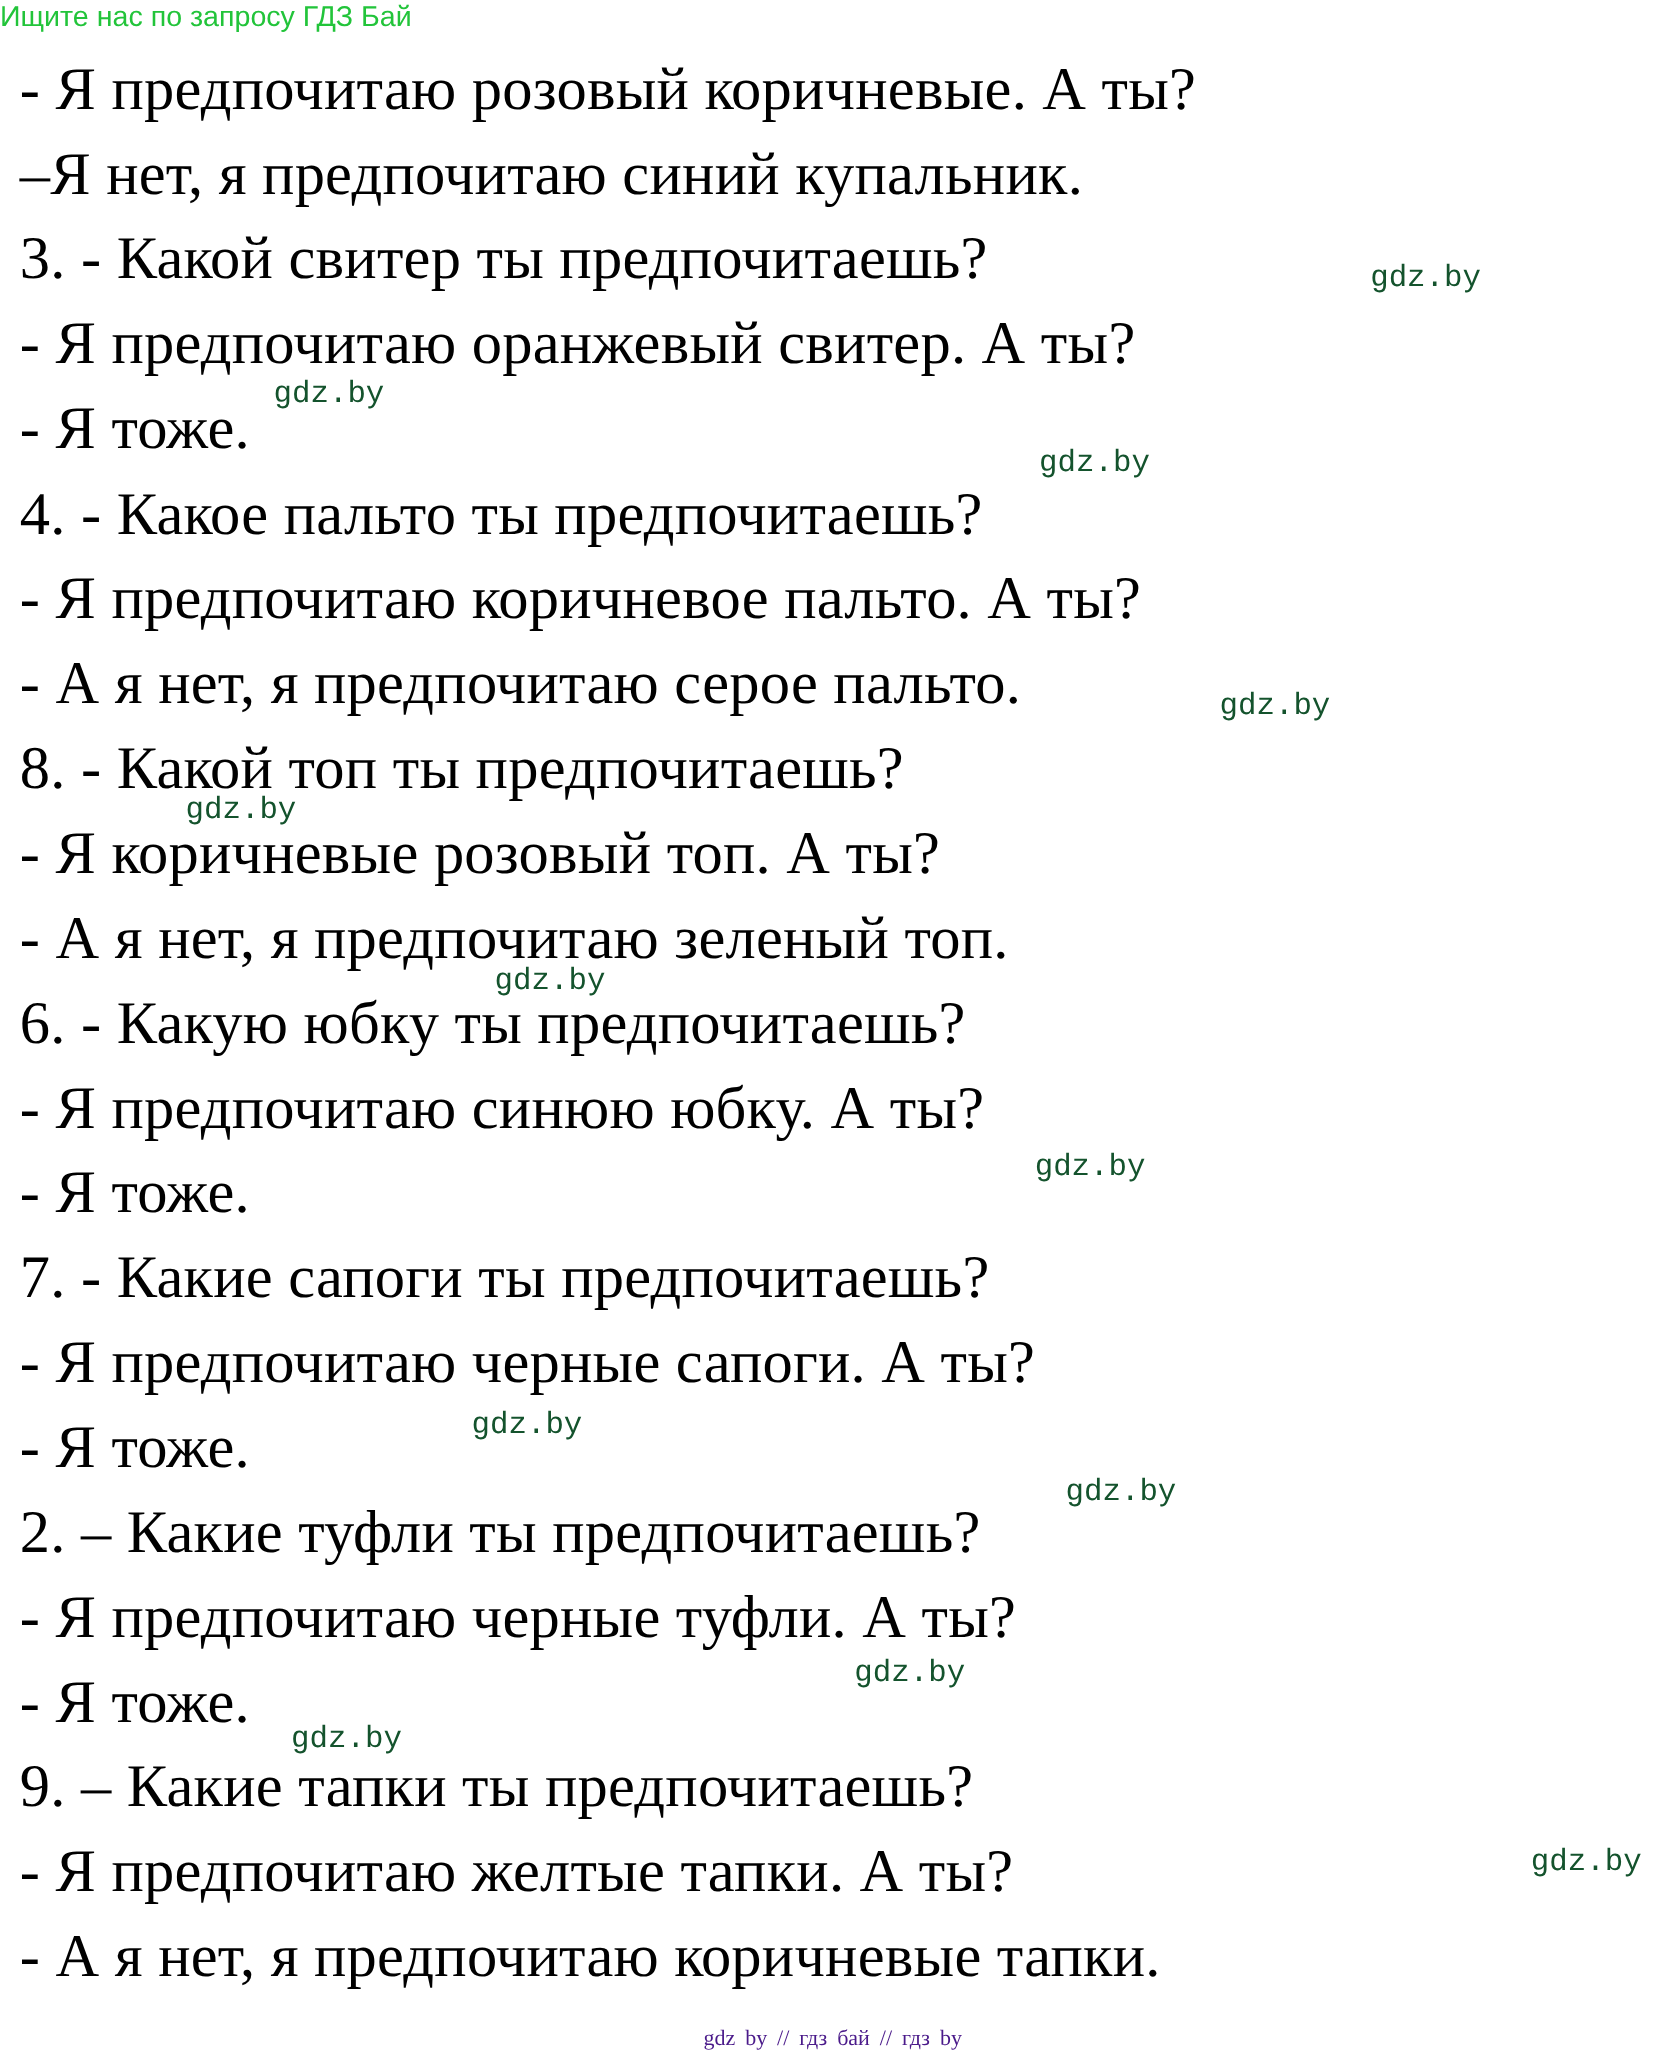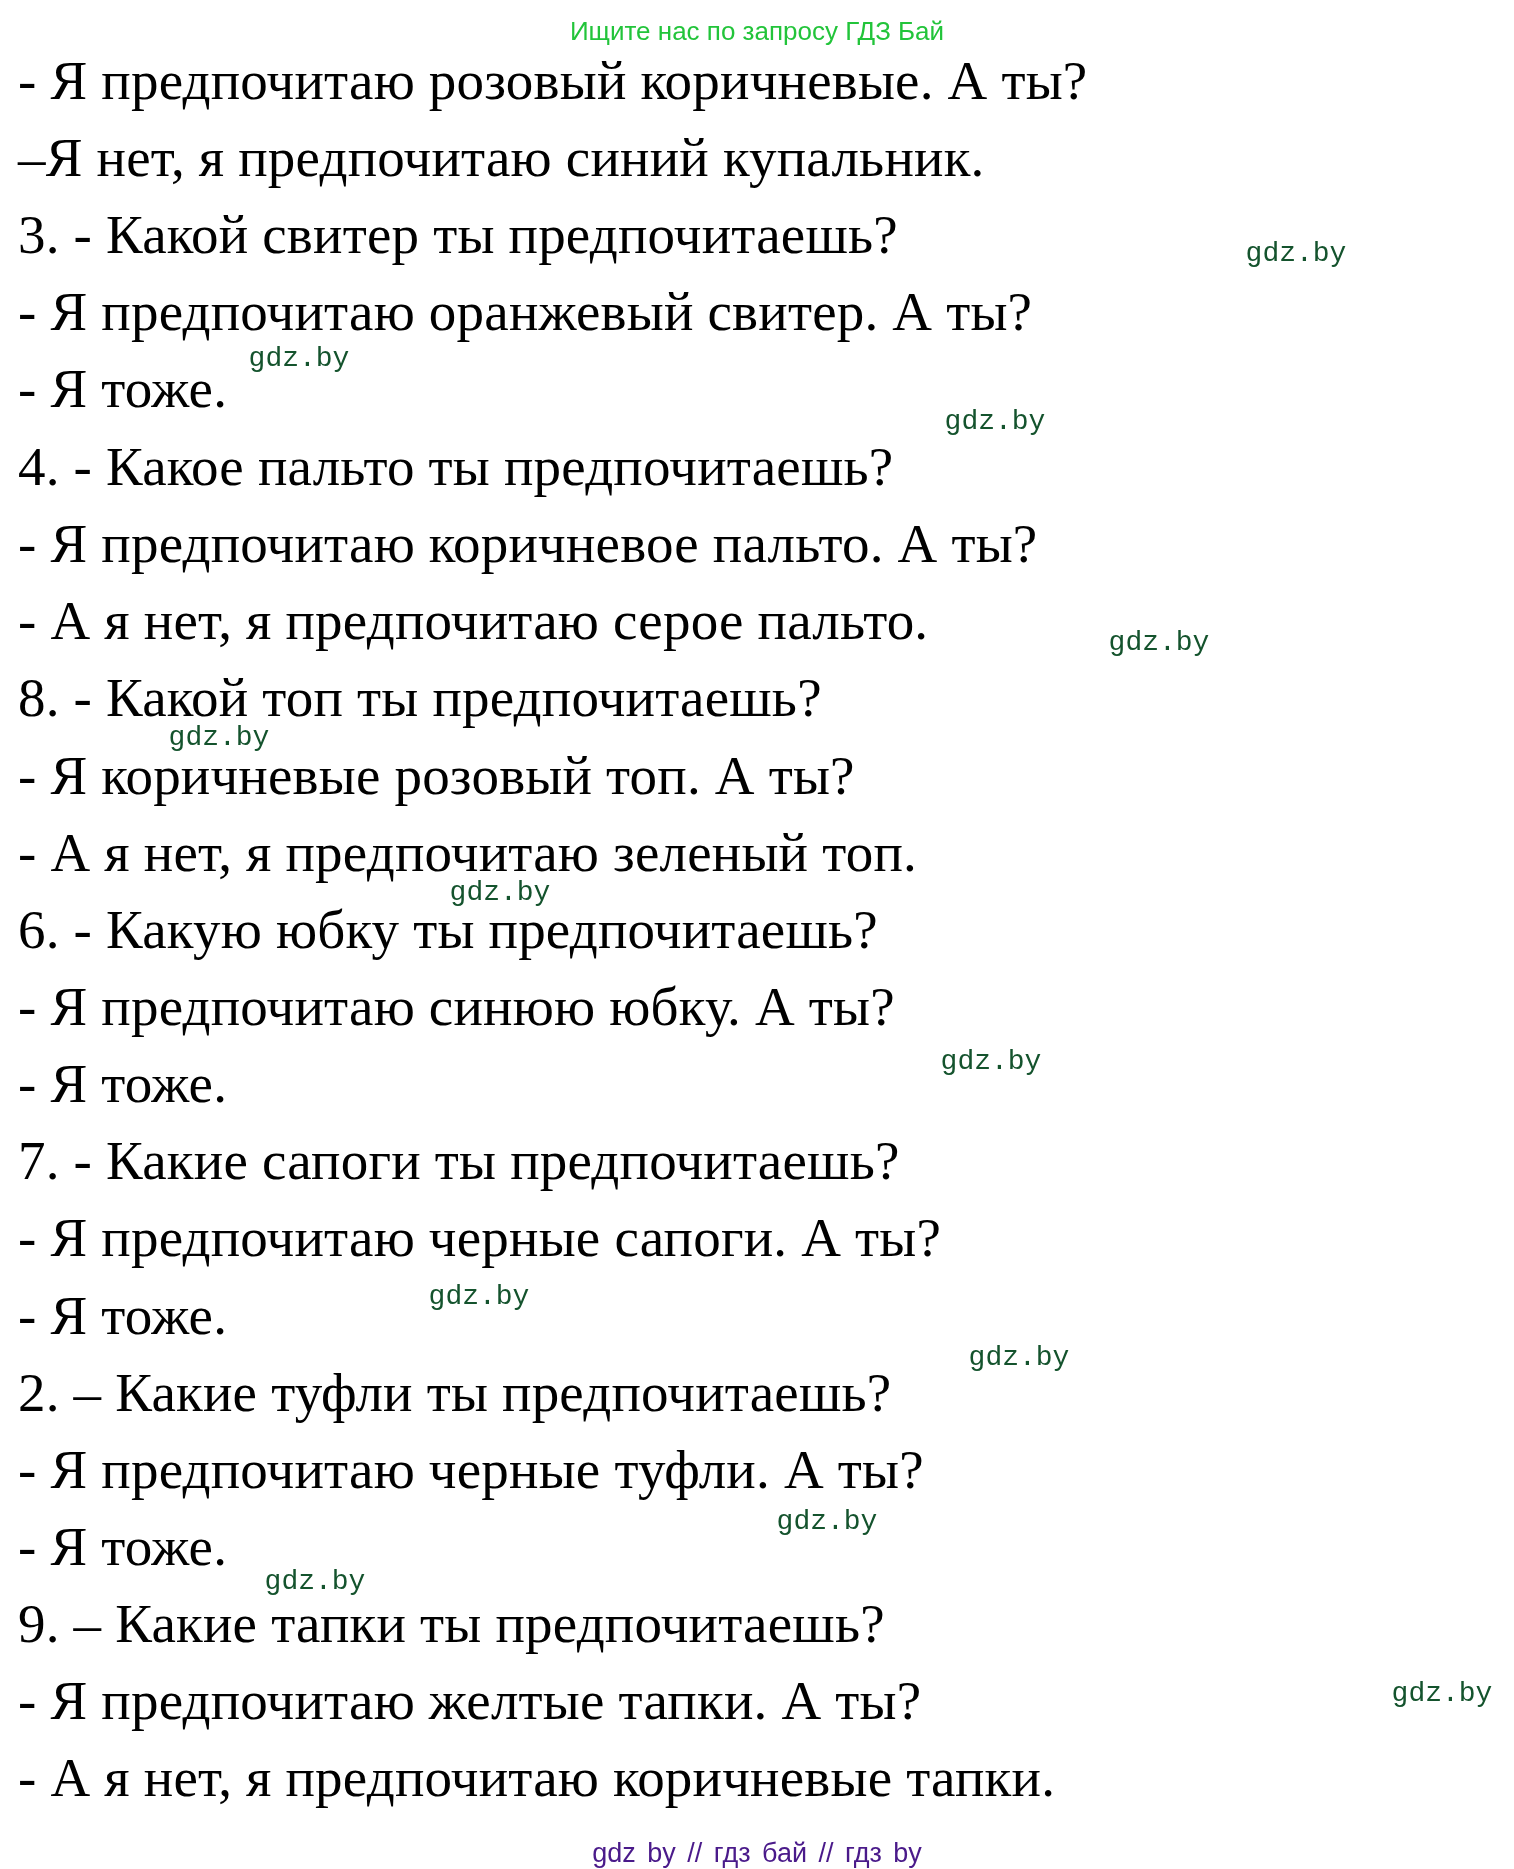--- a/index.html
+++ b/index.html
@@ -1,36 +1,36 @@
 <!DOCTYPE html>
 <html><head>
 <meta charset="utf-8">
 <style>
   html, body { margin: 0; padding: 0; background: #ffffff; }
   body { width: 1514px; height: 1869px; position: relative; overflow: hidden; }
   .header-watermark {
-    position: absolute; left: 0; right: 0; top: 16px; height: 30px;
-    text-align: center; font-family: "Liberation Sans", sans-serif;
+    position: absolute; left: 0; right: 0; top: 0; height: 30px;
+    font-family: "Liberation Sans", sans-serif;
     font-size: 26px; line-height: 30px; color: #22c43a;
   }
   .content { position: absolute; left: 18px; top: 0; }
   .line {
     position: absolute; left: 0; white-space: nowrap;
     font-family: "Liberation Serif", serif; font-size: 55px; line-height: 60px;
     color: #000000; letter-spacing: 0.2px;
   }
   .wm {
     position: absolute; font-family: Liberation Mono, monospace;
     font-size: 28px; line-height: 32px; color: #14532d; white-space: nowrap;
     transform: translate(-50%, -50%);
   }
   .footer-watermark {
     position: absolute; left: 0; right: 0; top: 1836px; height: 34px;
-    text-align: center; font-family: Liberation Sans, sans-serif;
-    font-size: 27px; line-height: 34px; color: #4a1a8a; word-spacing: 4px;
+    text-align: center; font-family: Liberation Serif, serif;
+    font-size: 20px; line-height: 34px; color: #4a1a8a; word-spacing: 4px;
   }
 </style>
 </head>
 <body>
 
 <div class="header-watermark">Ищите нас по запросу ГДЗ Бай</div>
 
 <div class="content">
   <div class="line" style="top:51px">- Я предпочитаю розовый коричневые. А ты?</div>
   <div class="line" style="top:128px">–Я нет, я предпочитаю синий купальник.</div>

